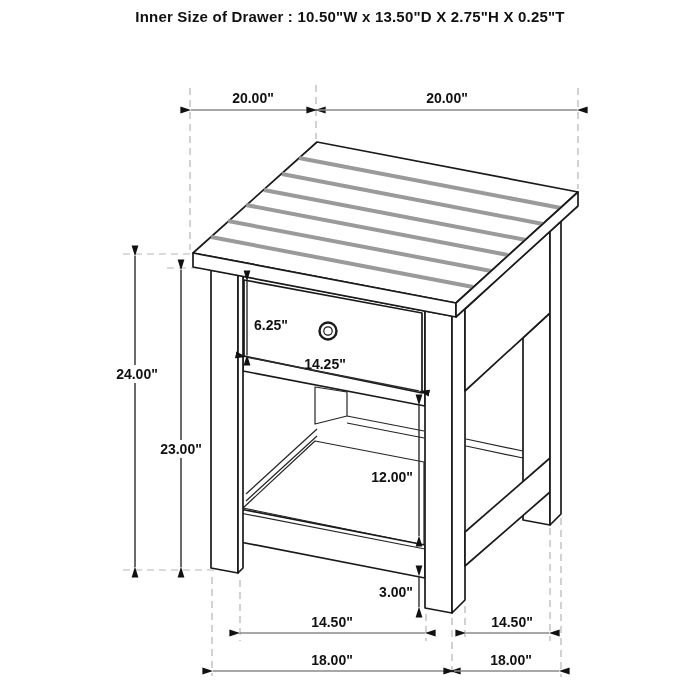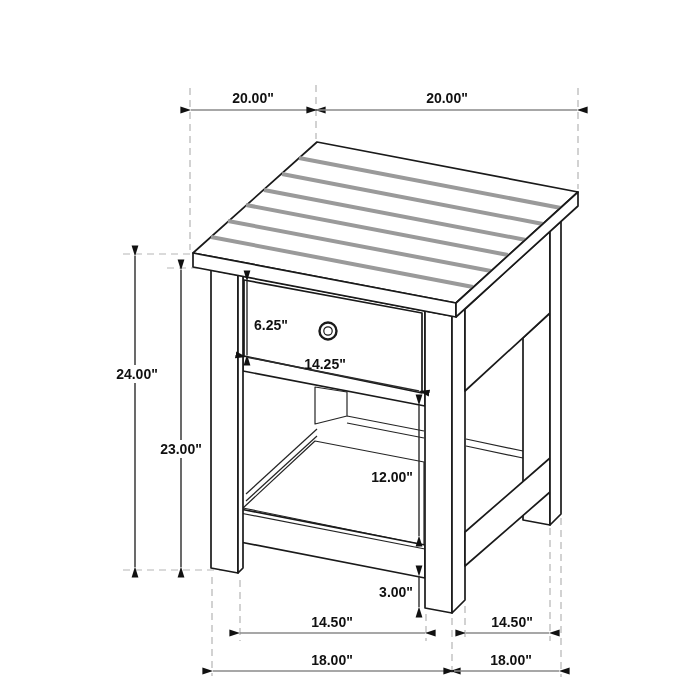--- a/index.html
+++ b/index.html
@@ -15,20 +15,21 @@
   .dash{stroke:#b5b5b5;stroke-width:1.2;fill:none;stroke-dasharray:7 5;}
   .dimh{stroke:#8a8a8a;stroke-width:1.4;fill:none;}
   .dimv{stroke:#2b2b2b;stroke-width:1.4;fill:none;}
   .dimlabel{font-family:"Liberation Sans",sans-serif;font-size:14px;font-weight:bold;fill:#111;}
 </style>
 </head>
 <body>
 
 <div class="stage">
 
+  <div class="title">Inner Size of Drawer : 10.50"W x 13.50"D X 2.75"H X 0.25"T</div>
 
   <svg width="700" height="700" viewBox="0 0 700 700">
 
     <defs>
       <marker id="ah" viewBox="0 0 11 8" refX="0.4" refY="4" markerWidth="11" markerHeight="8" markerUnits="userSpaceOnUse" orient="auto-start-reverse">
         <path d="M0,4 L11,7.4 L11,0.6 Z" fill="#111"></path>
       </marker>
     </defs>
 
     <g>

